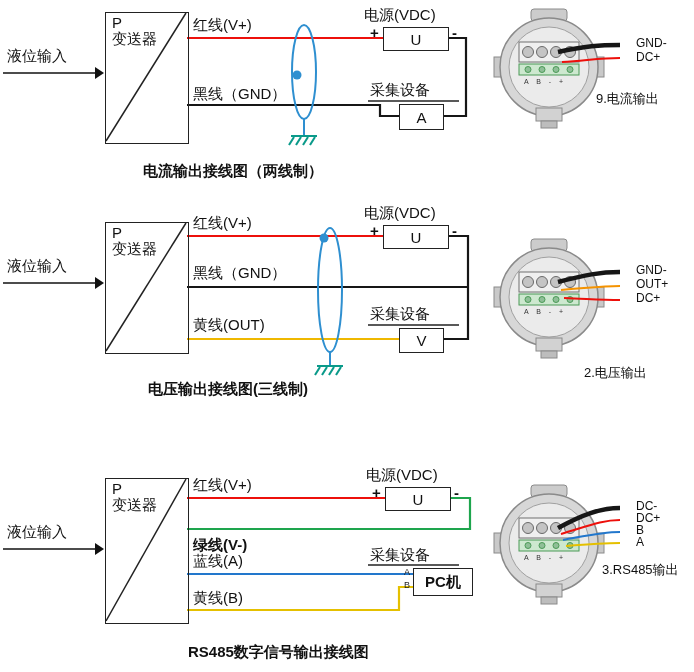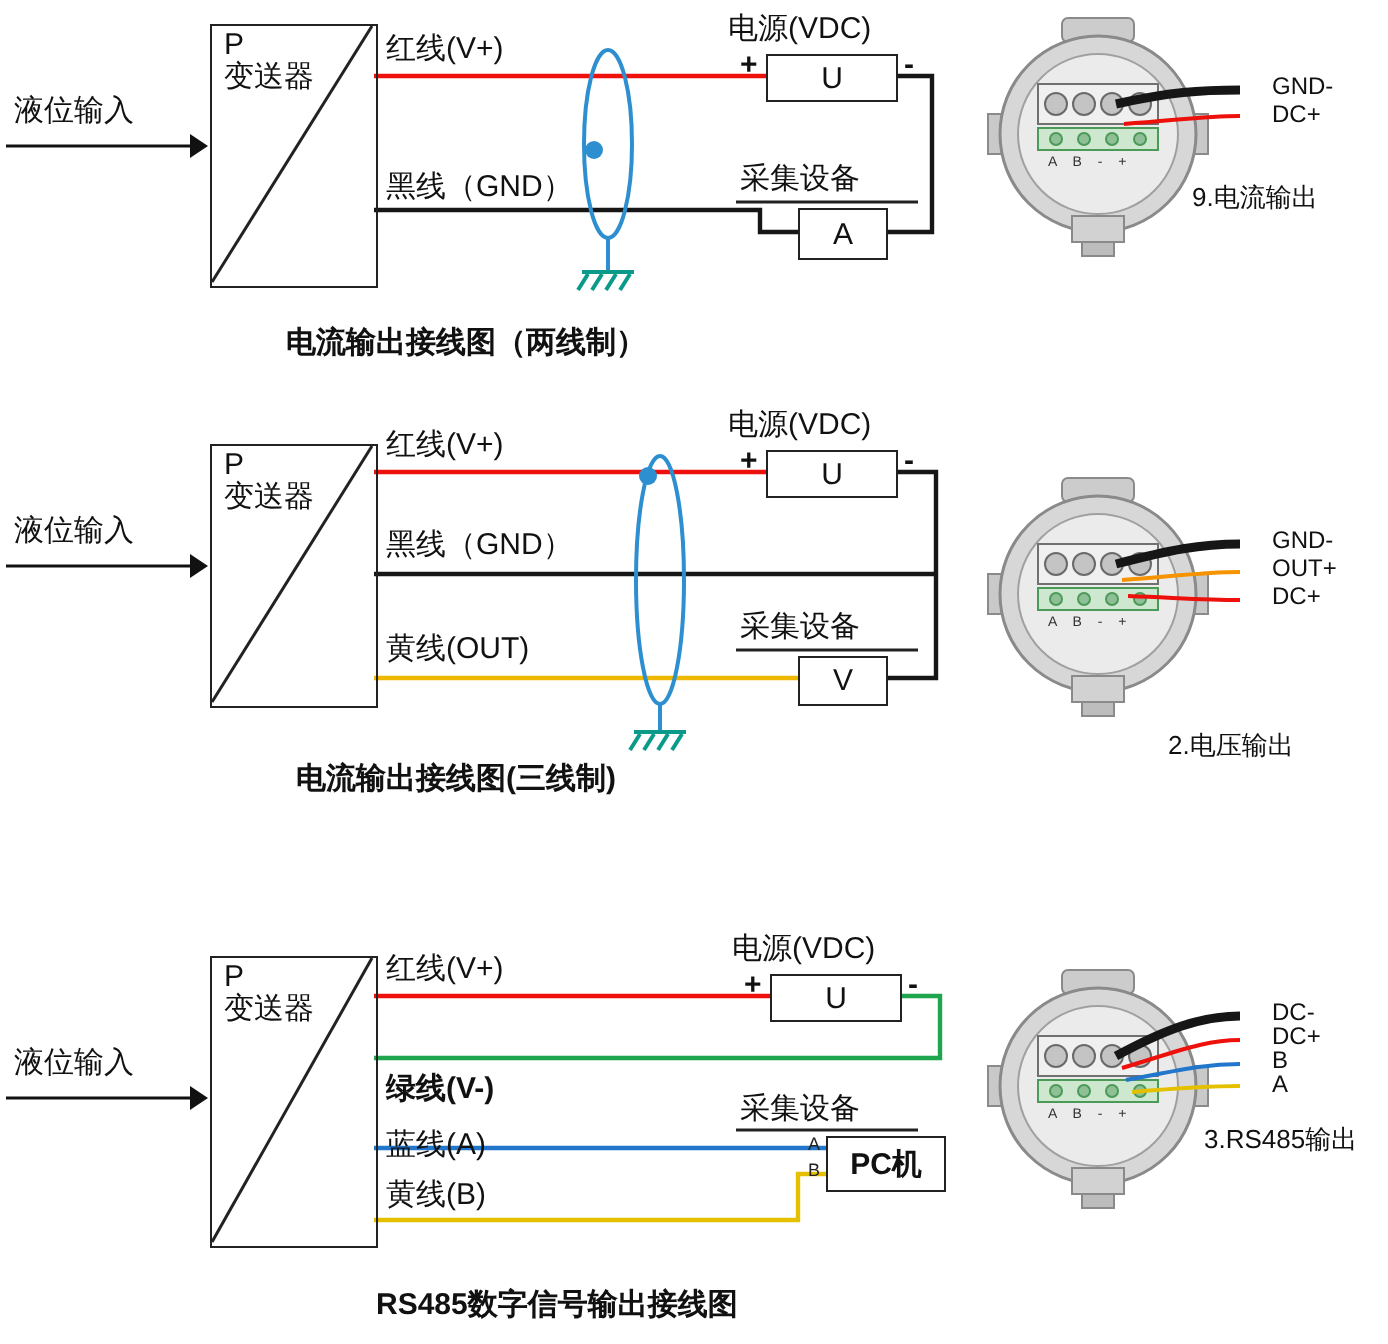--- a/index.html
+++ b/index.html
@@ -181,36 +181,36 @@
   <div class="txt" style="left:364px;top:204px;">电源(VDC)</div>
   <div class="sign" style="position:absolute;left:370px;top:222px;">+</div>
   <div class="sign" style="position:absolute;left:452px;top:222px;">-</div>
   <div class="box" style="left:383px;top:225px;width:64px;height:22px;">
         <span>U</span>
       </div>
   <div class="txt" style="left:370px;top:305px;">采集设备</div>
   <div class="box" style="left:399px;top:328px;width:43px;height:23px;">
         <span>V</span>
       </div>
-  <div class="cap" style="position:absolute;left:148px;top:380px;">电流输出接线图(三线制)</div>
+  <div class="cap" style="position:absolute;left:148px;top:380px;">电压输出接线图(三线制)</div>
   <div class="small txt" style="left:624px;top:264px;">GND-</div>
   <div class="small txt" style="left:624px;top:278px;">OUT+</div>
   <div class="small txt" style="left:624px;top:292px;">DC+</div>
   <div class="strip txt" style="left:524px;top:308px;">A B - +</div>
   <div class="devcap txt" style="left:584px;top:322px;margin-top:44px;">2.电压输出</div>
 </div>
 
 <div>
   <div class="txt" style="left:7px;top:523px;">液位输入</div>
   <div class="tbox" style="left:105px;top:478px;width:82px;height:144px;"></div>
   <div class="txt" style="left:112px;top:480px;">P</div>
   <div class="txt" style="left:112px;top:496px;">变送器</div>
   <div class="txt" style="left:193px;top:476px;">红线(V+)</div>
   <div class="txt" style="left:193px;top:536px;font-weight:bold;">绿线(V-)</div>
-  <div class="txt" style="left:193px;top:552px;margin-top:12px;">蓝线(A)</div>
+  <div class="txt" style="left:193px;top:552px;">蓝线(A)</div>
   <div class="txt" style="left:193px;top:589px;">黄线(B)</div>
   <div class="txt" style="left:366px;top:466px;">电源(VDC)</div>
   <div class="sign" style="position:absolute;left:372px;top:484px;">+</div>
   <div class="sign" style="position:absolute;left:454px;top:484px;">-</div>
   <div class="box" style="left:385px;top:487px;width:64px;height:22px;">
         <span>U</span>
       </div>
   <div class="txt" style="left:370px;top:546px;">采集设备</div>
   <div class="tiny txt" style="left:404px;top:567px;">A</div>
   <div class="tiny txt" style="left:404px;top:580px;">B</div>

